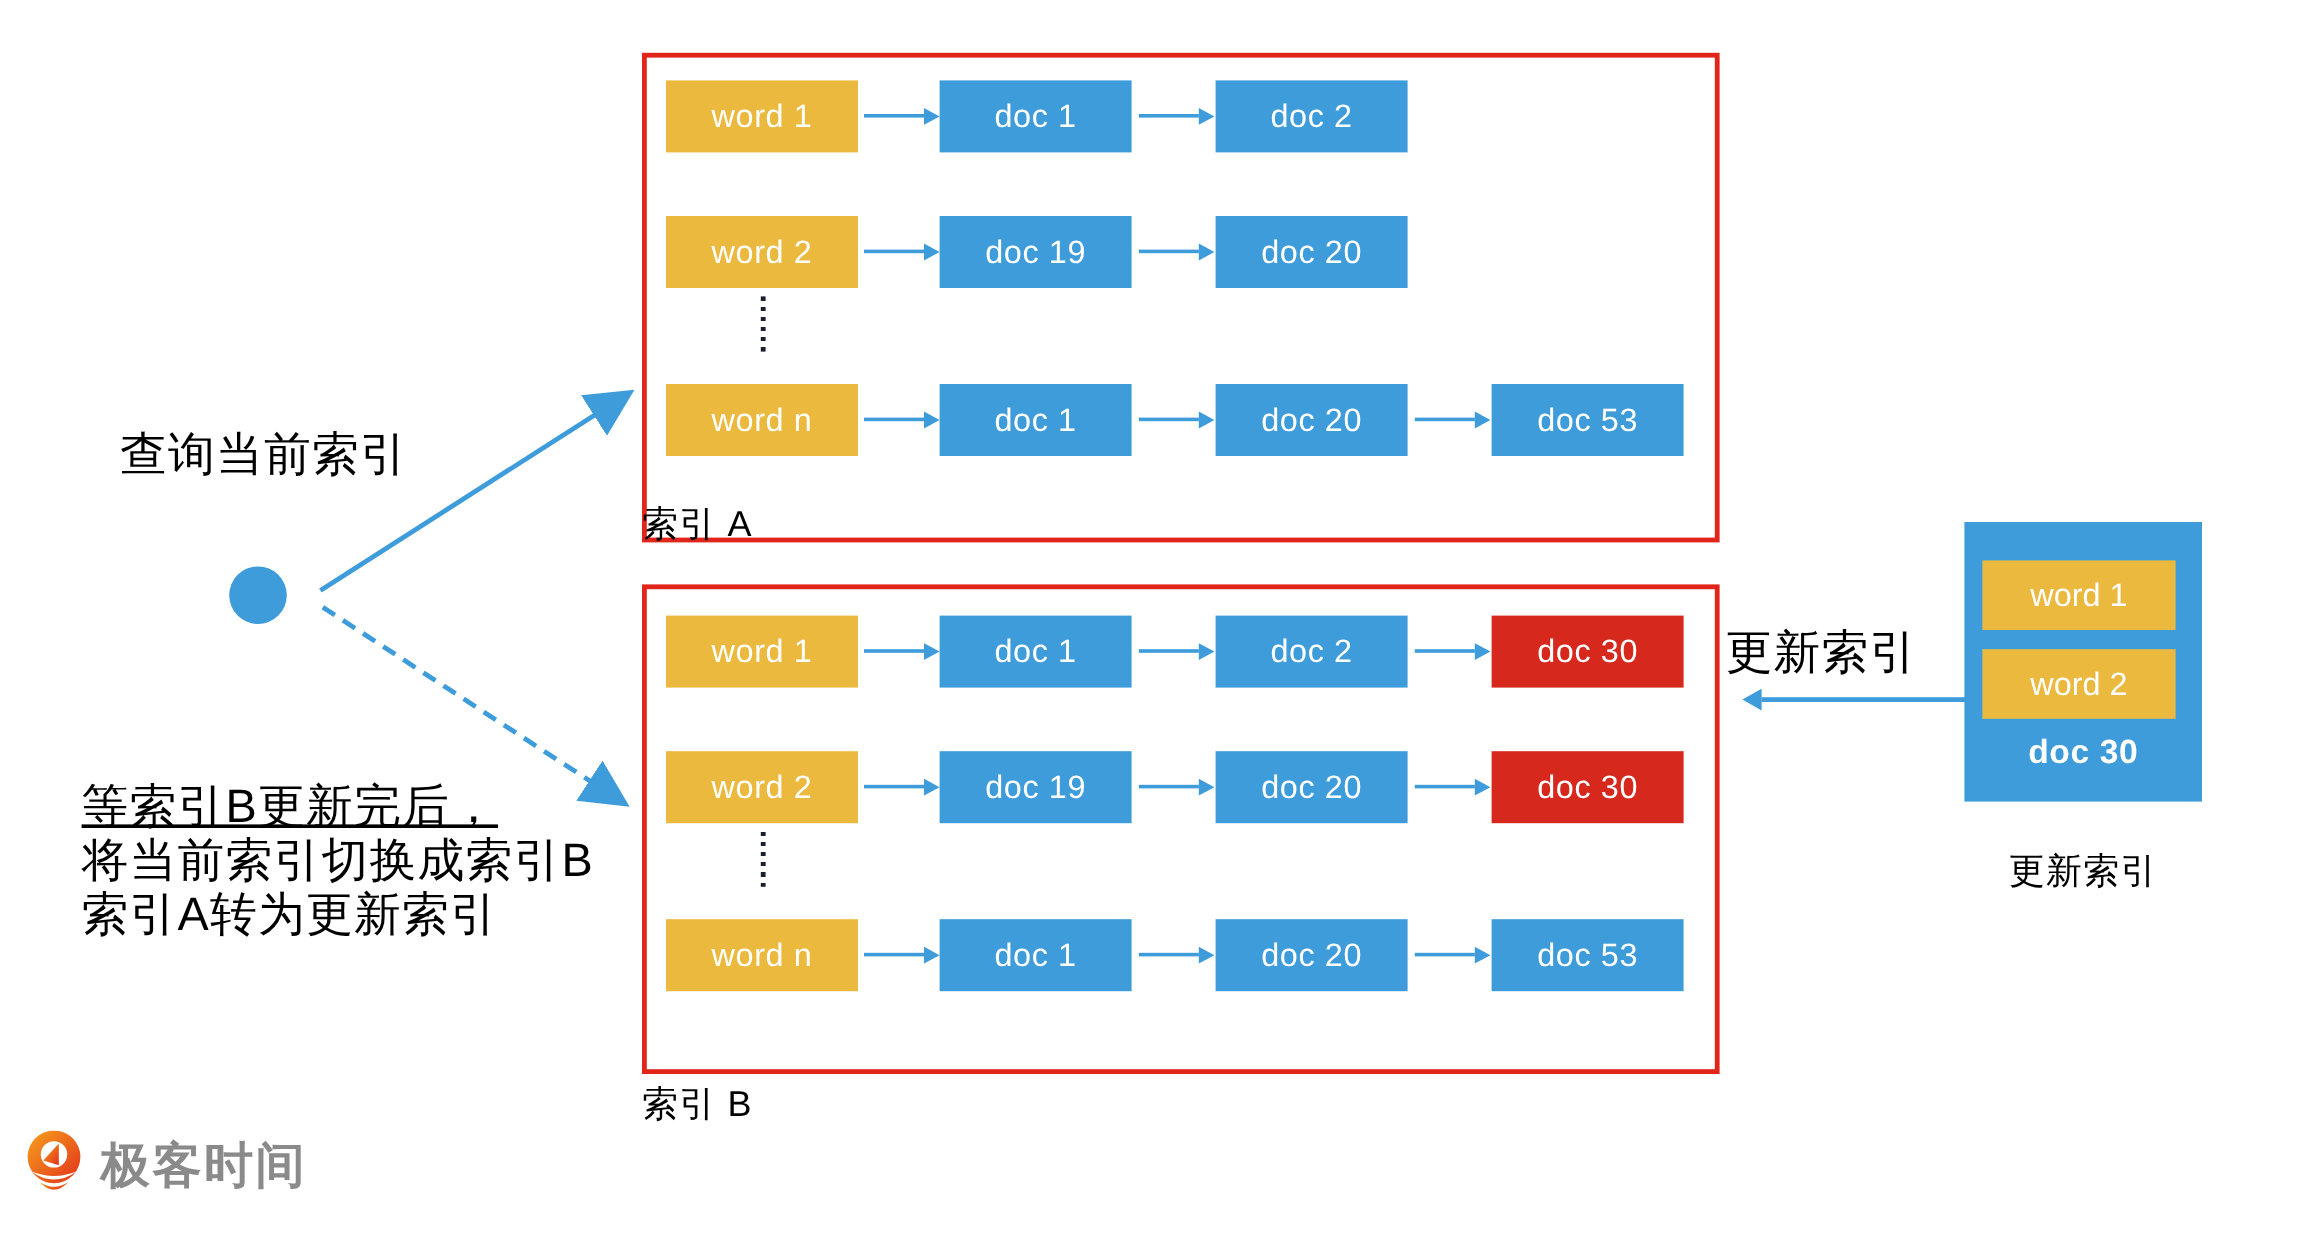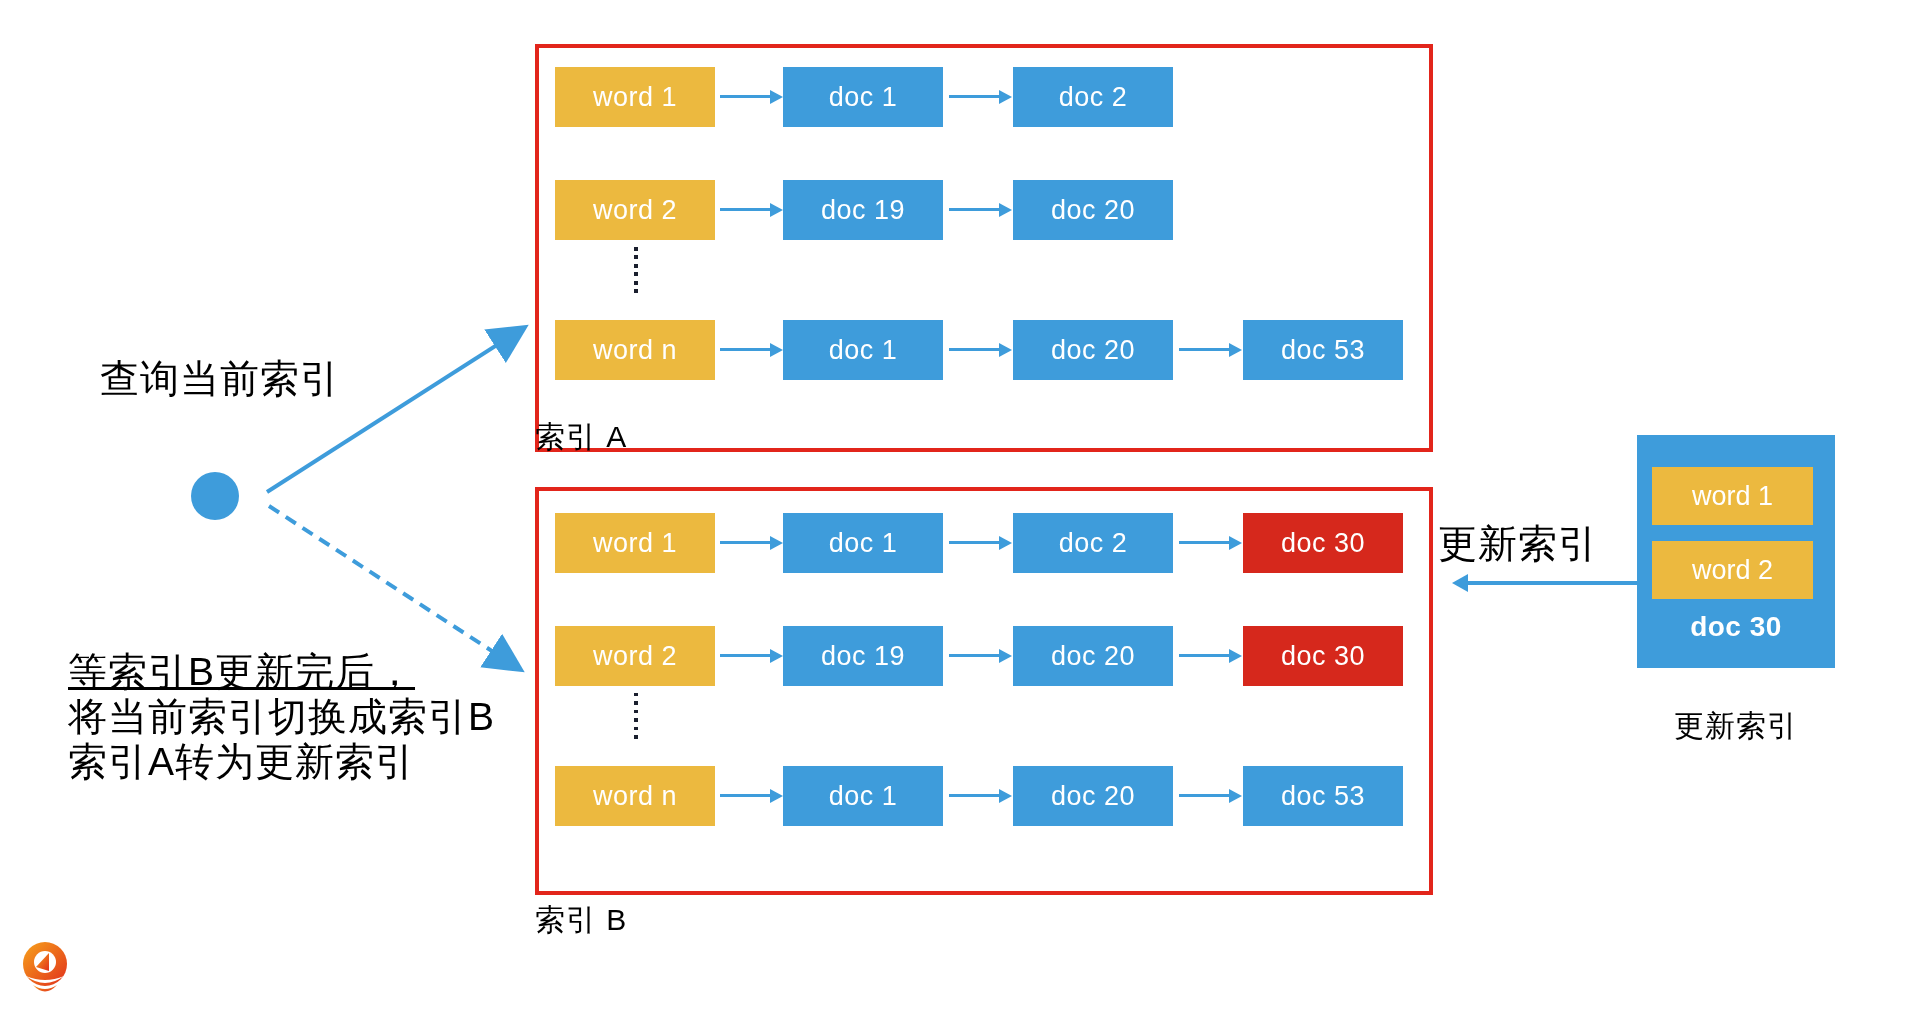--- a/index.html
+++ b/index.html
@@ -138,13 +138,14 @@
         <stop offset="0" stop-color="#F7A21B"></stop>
         <stop offset="1" stop-color="#E1301C"></stop>
       </linearGradient>
     </defs>
     <circle cx="23" cy="22" r="22" fill="url(#lg)"></circle>
     <path d="M4 34 Q23 48 42 34 Q23 42 4 34 Z" fill="#ffffff"></path>
     <path d="M11 43 Q23 56 35 43 Q23 51 11 43 Z" fill="url(#lg)"></path>
     <circle cx="23" cy="20" r="11" fill="#ffffff"></circle>
     <path d="M27 11 L27 29 L14 25 Z" fill="url(#lg)"></path>
   </svg>
+  <div class="logo-text">极客时间</div>
 </div>
 
 </body></html>

